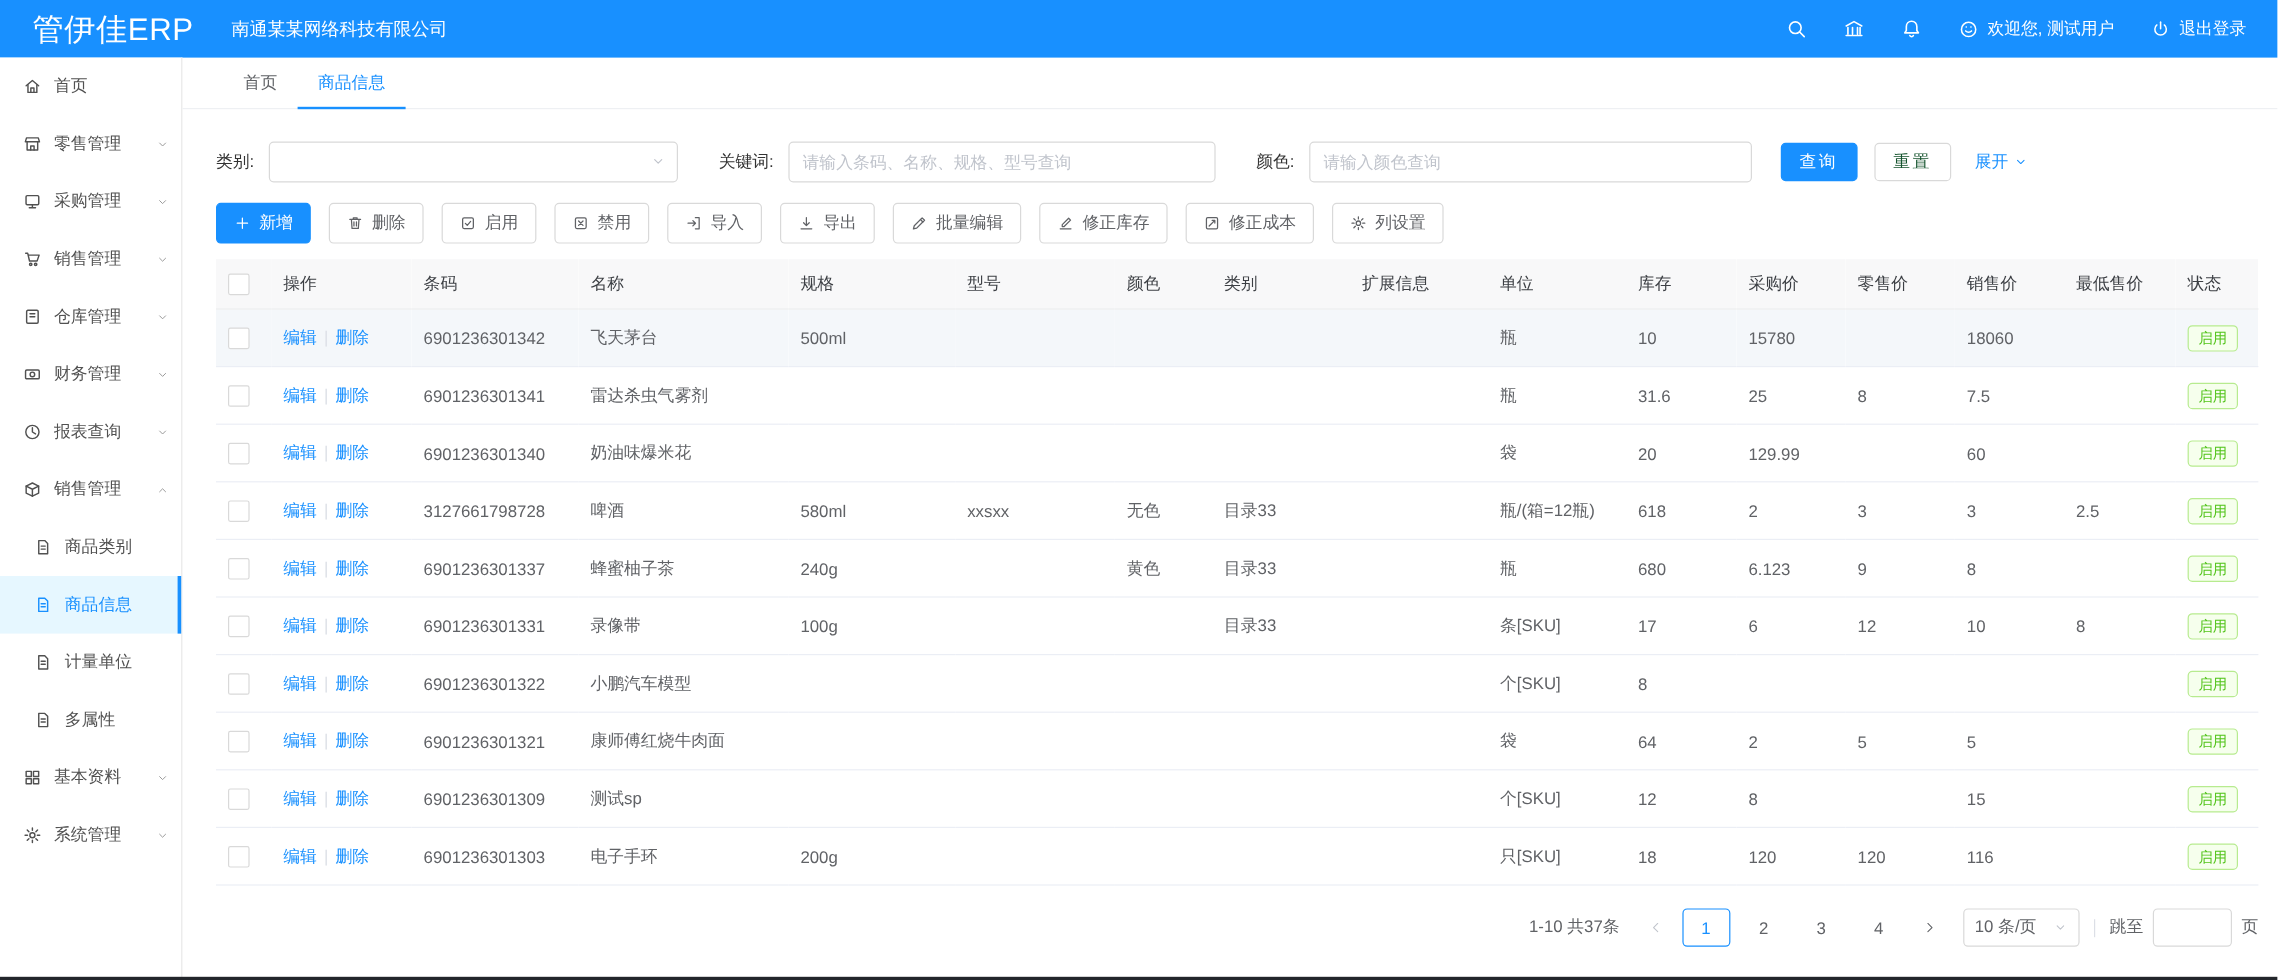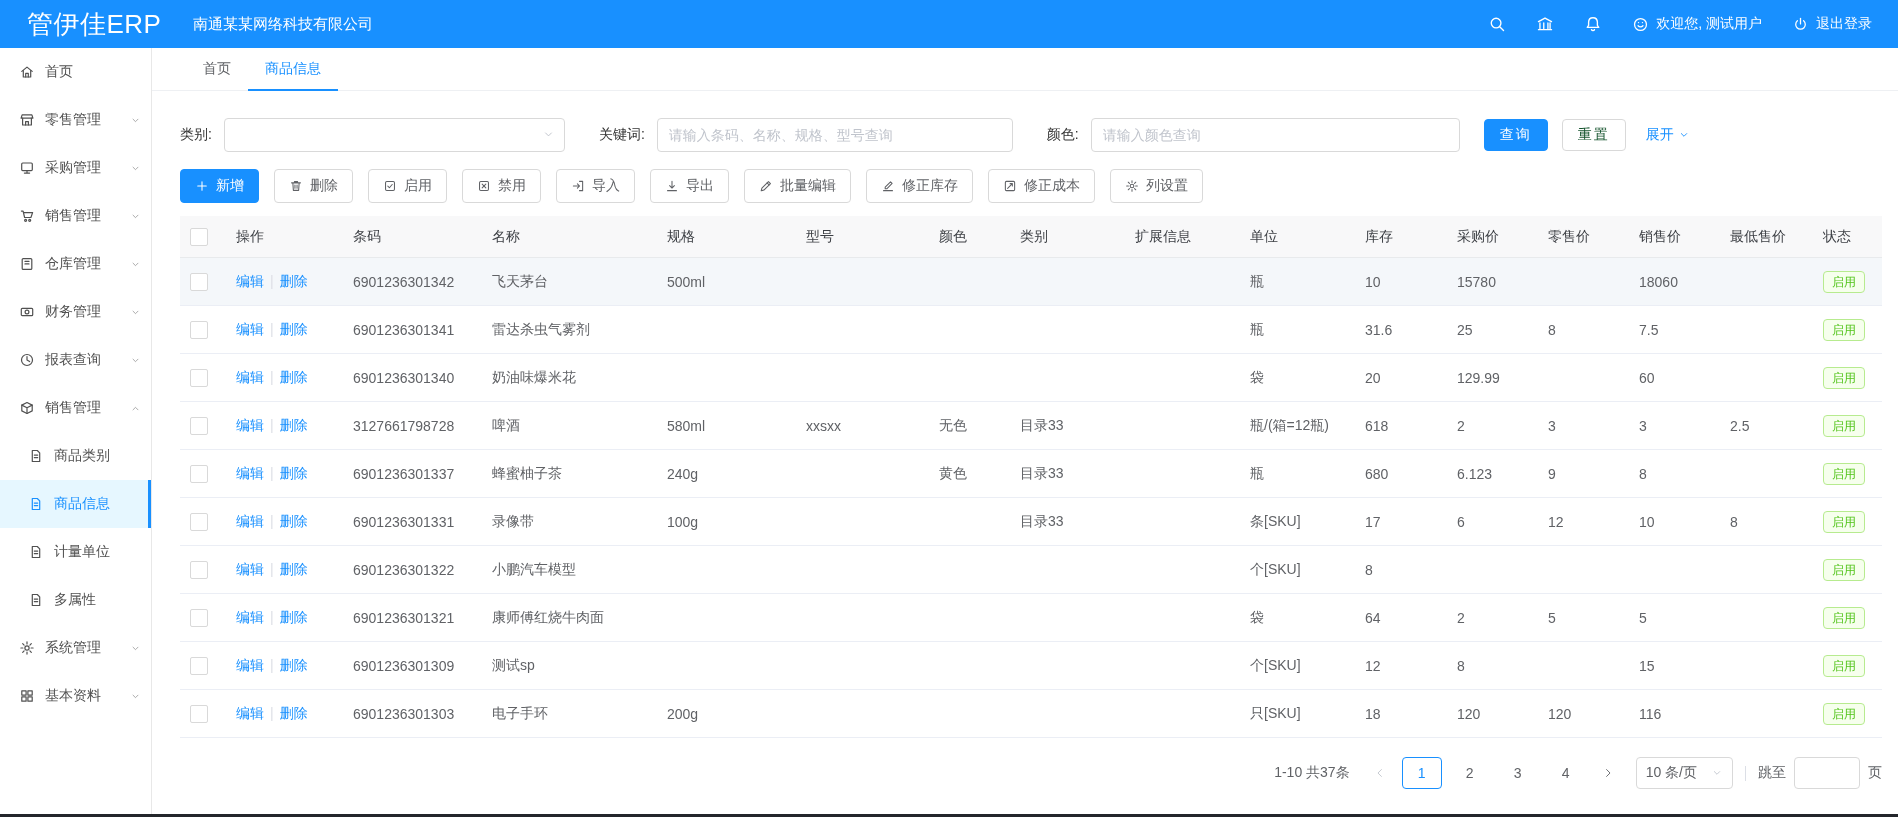--- a/index.html
+++ b/index.html
@@ -239,36 +239,36 @@
         </div>
         <div class="menu-item sub">
           <svg class="mi-icon" viewBox="0 0 16 16" fill="none" stroke="currentColor" stroke-width="1.2" stroke-linecap="round" stroke-linejoin="round">
             <path d="M4.3 2.5h5l2.4 2.4v8.6H4.3z"></path>
             <path d="M6.3 7.1h3.4M6.3 9.6h3.4"></path>
           </svg>
           <span class="mi-label">多属性</span>
         </div>
         <div class="menu-item">
           <svg class="mi-icon" viewBox="0 0 16 16" fill="none" stroke="currentColor" stroke-width="1.2" stroke-linecap="round" stroke-linejoin="round">
-            <circle cx="8" cy="8" r="2.1"></circle>
-            <path d="M8 1.9v2M8 12.1v2M1.9 8h2M12.1 8h2M3.7 3.7 5.1 5.1M10.9 10.9l1.4 1.4M12.3 3.7 10.9 5.1M5.1 10.9l-1.4 1.4"></path>
-          </svg>
-          <span class="mi-label">系统管理</span>
-          <svg class="chev" viewBox="0 0 16 16" fill="none" stroke="currentColor" stroke-width="1.2" stroke-linecap="round" stroke-linejoin="round">
-            <path d="M4.4 6.1 8 9.7l3.6-3.6"></path>
-          </svg>
-        </div>
-        <div class="menu-item">
-          <svg class="mi-icon" viewBox="0 0 16 16" fill="none" stroke="currentColor" stroke-width="1.2" stroke-linecap="round" stroke-linejoin="round">
             <rect x="2.8" y="2.8" width="4.3" height="4.3"></rect>
             <rect x="8.9" y="2.8" width="4.3" height="4.3"></rect>
             <rect x="2.8" y="8.9" width="4.3" height="4.3"></rect>
             <rect x="8.9" y="8.9" width="4.3" height="4.3"></rect>
           </svg>
           <span class="mi-label">基本资料</span>
+          <svg class="chev" viewBox="0 0 16 16" fill="none" stroke="currentColor" stroke-width="1.2" stroke-linecap="round" stroke-linejoin="round">
+            <path d="M4.4 6.1 8 9.7l3.6-3.6"></path>
+          </svg>
+        </div>
+        <div class="menu-item">
+          <svg class="mi-icon" viewBox="0 0 16 16" fill="none" stroke="currentColor" stroke-width="1.2" stroke-linecap="round" stroke-linejoin="round">
+            <circle cx="8" cy="8" r="2.1"></circle>
+            <path d="M8 1.9v2M8 12.1v2M1.9 8h2M12.1 8h2M3.7 3.7 5.1 5.1M10.9 10.9l1.4 1.4M12.3 3.7 10.9 5.1M5.1 10.9l-1.4 1.4"></path>
+          </svg>
+          <span class="mi-label">系统管理</span>
           <svg class="chev" viewBox="0 0 16 16" fill="none" stroke="currentColor" stroke-width="1.2" stroke-linecap="round" stroke-linejoin="round">
             <path d="M4.4 6.1 8 9.7l3.6-3.6"></path>
           </svg>
         </div>
       </aside>
 
     <main class="main">
       <nav class="tabbar">
           <div class="tab">首页</div>
           <div class="tab active">商品信息</div>

